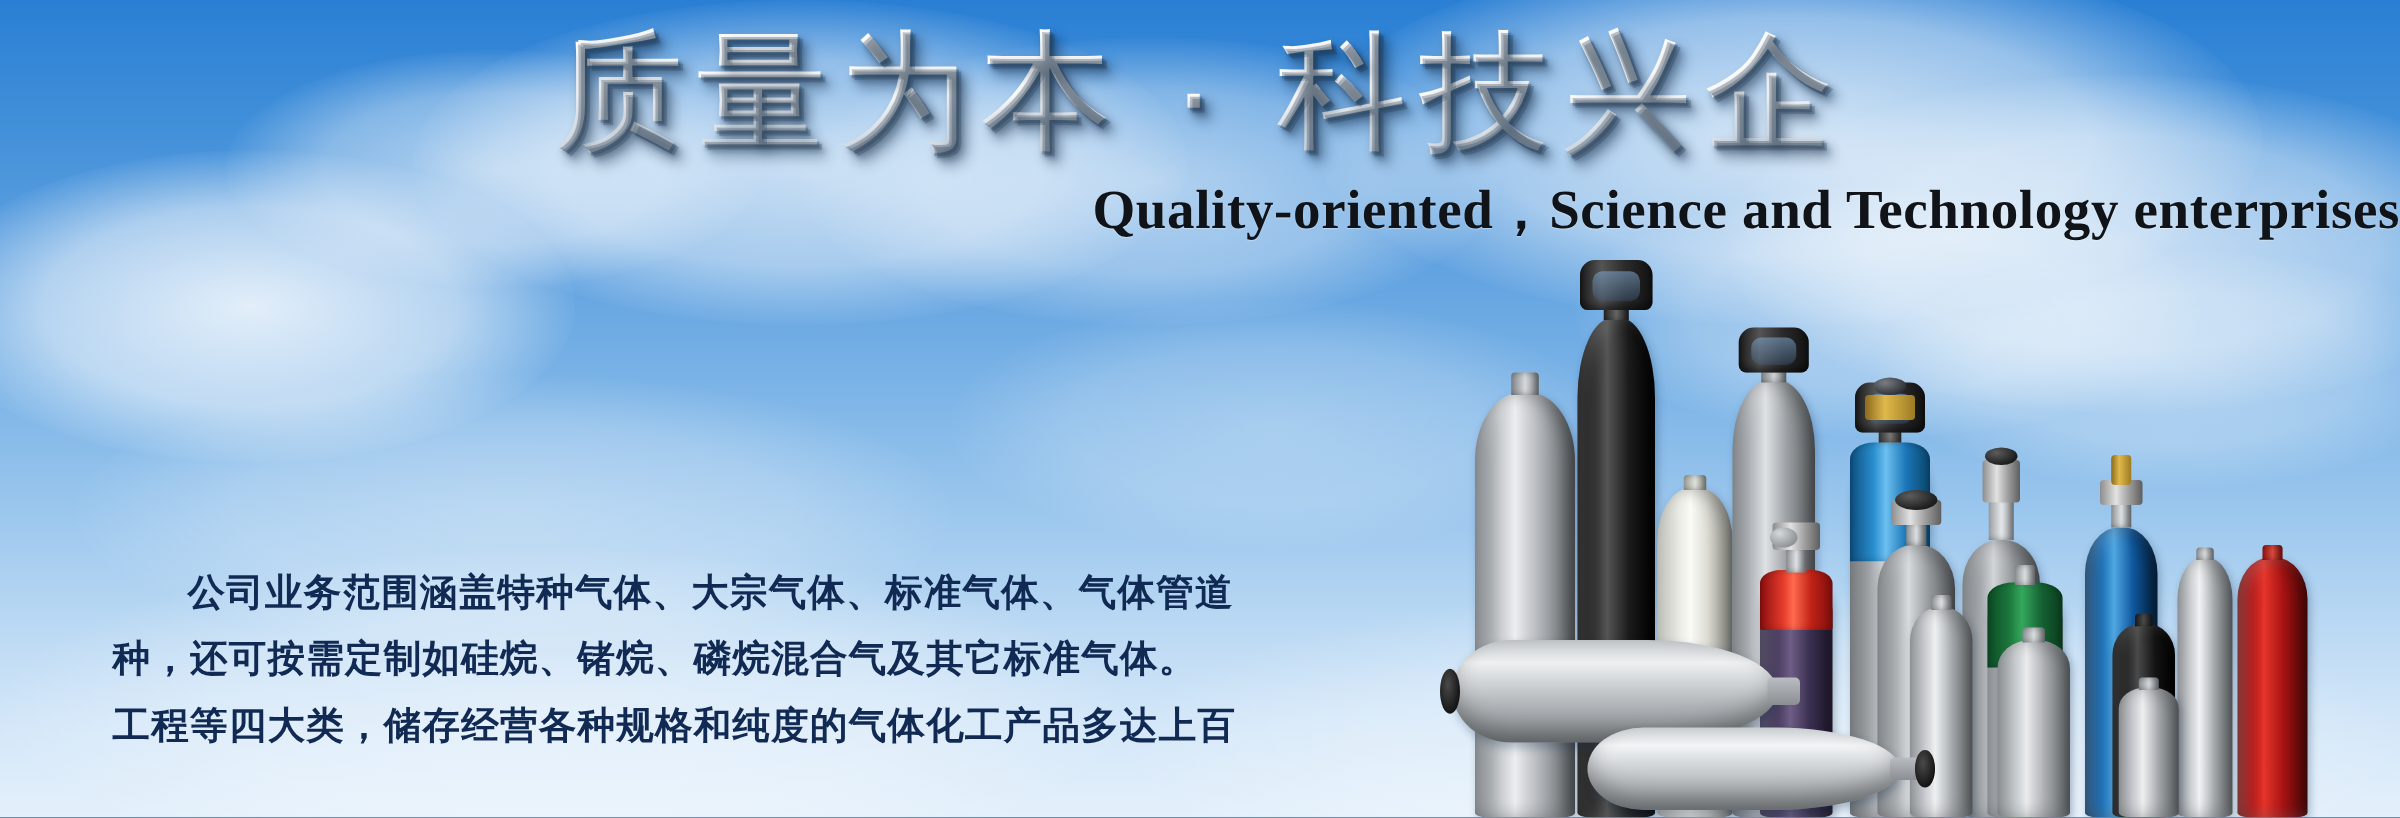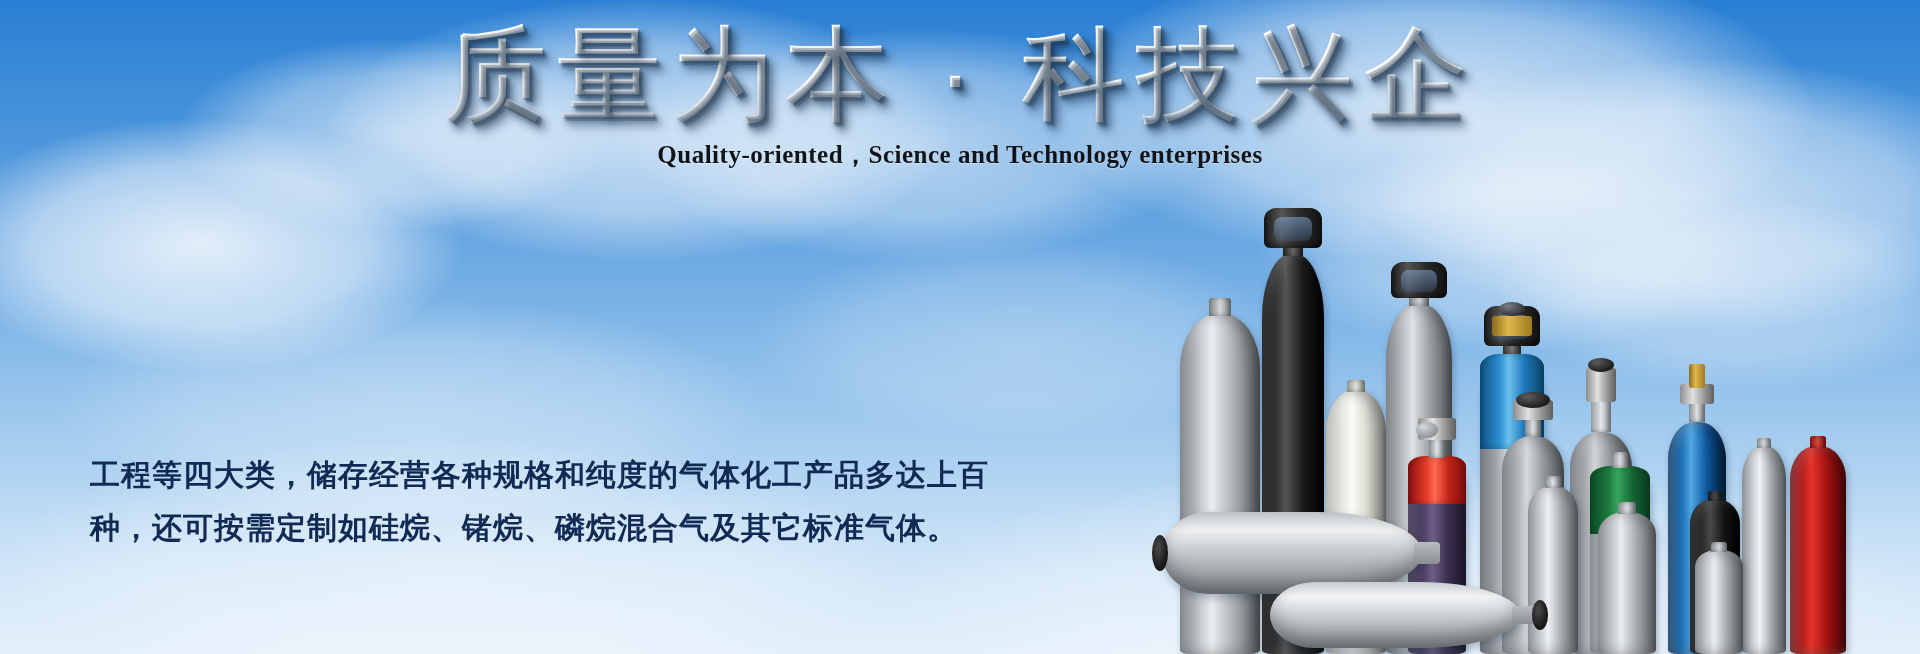--- a/index.html
+++ b/index.html
@@ -65,24 +65,24 @@
        2px 2px 0 rgba(40,60,80,.30),
        4px 4px 0 rgba(30,50,70,.25),
        6px 7px 10px rgba(10,30,55,.45);
     filter:drop-shadow(3px 4px 2px rgba(15,40,70,.45));
     padding:0 10px;
   }
 
   #subtitle {
     position:absolute;
     left:0; right:0; top:138px;
-    text-align:center;
+    text-align:right;
     font-family:"Liberation Serif","DejaVu Serif",serif;
     font-weight:bold;
-    font-size:25px;
+    font-size:44px;
     letter-spacing:0.5px;
     color:#101418;
     text-shadow:0 1px 1px rgba(255,255,255,.35);
   }
 
   
   #slogan-box {
     position:absolute;
     left:72px; top:307px;
     width:980px; height:68px;
@@ -200,22 +200,23 @@
   <div class="cloud c12"></div>
 
   <div id="headline">
     <span class="hl-text">质量为本 · 科技兴企</span>
   </div>
 
   <div id="subtitle">Quality-oriented，Science and Technology enterprises</div>
 
 
   <div id="paragraph">
+    <span class="pline indent">公司业务范围涵盖特种气体、大宗气体、标准气体、气体管道</span>
+    <span class="pline">种，还可按需定制如硅烷、锗烷、磷烷混合气及其它标准气体。</span>
     <span class="pline">工程等四大类，储存经营各种规格和纯度的气体化工产品多达上百</span>
-    <span class="pline">种，还可按需定制如硅烷、锗烷、磷烷混合气及其它标准气体。</span>
   </div>
 
   <div id="cylinders">
 
     <div class="cyl" style="left:30px; width:80px; height:350px;">
       <div class="body" style="height:340px; background:linear-gradient(to right,#6f7478 0%,#c9cdd0 26%,#eceef0 40%,#b3b7bb 64%,#7a7e82 88%,#5c6064 100%);"></div>
       <div class="neck" style="bottom:338px; width:22px; height:18px; background:linear-gradient(to right,#7c8084,#d6d9db,#84888c);"></div>
     </div>
 
     <div class="cyl" style="left:112px; width:62px; height:440px;">

